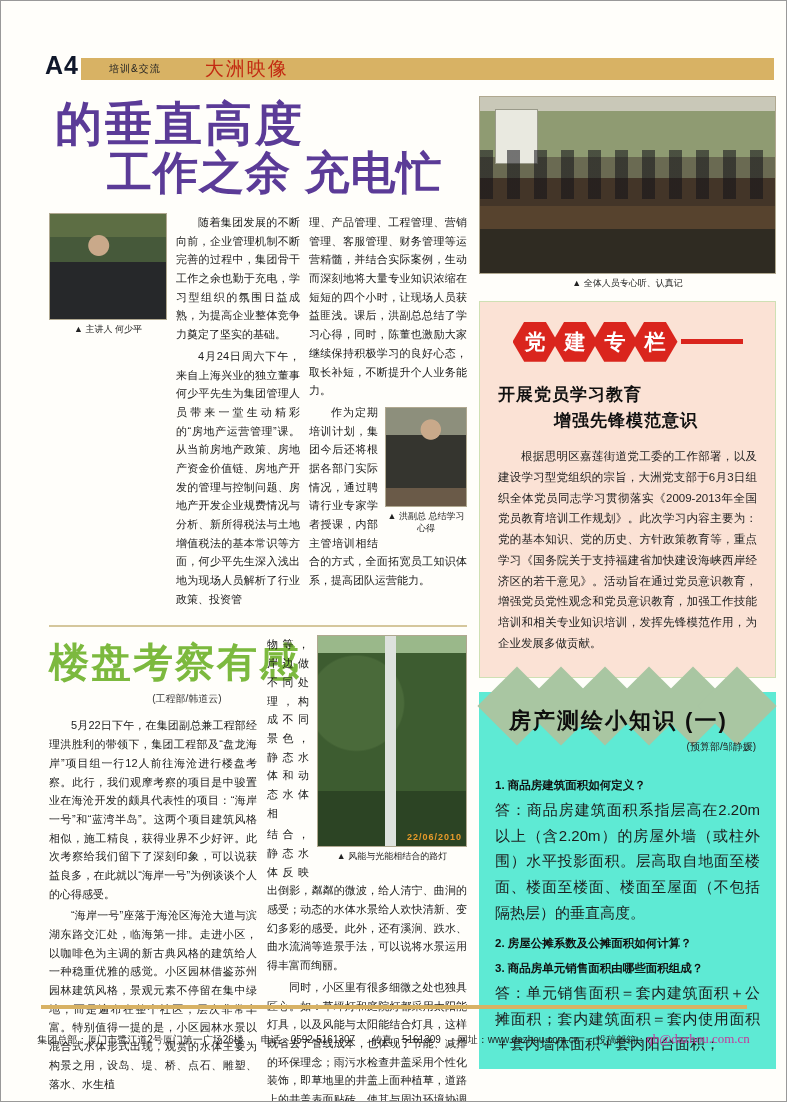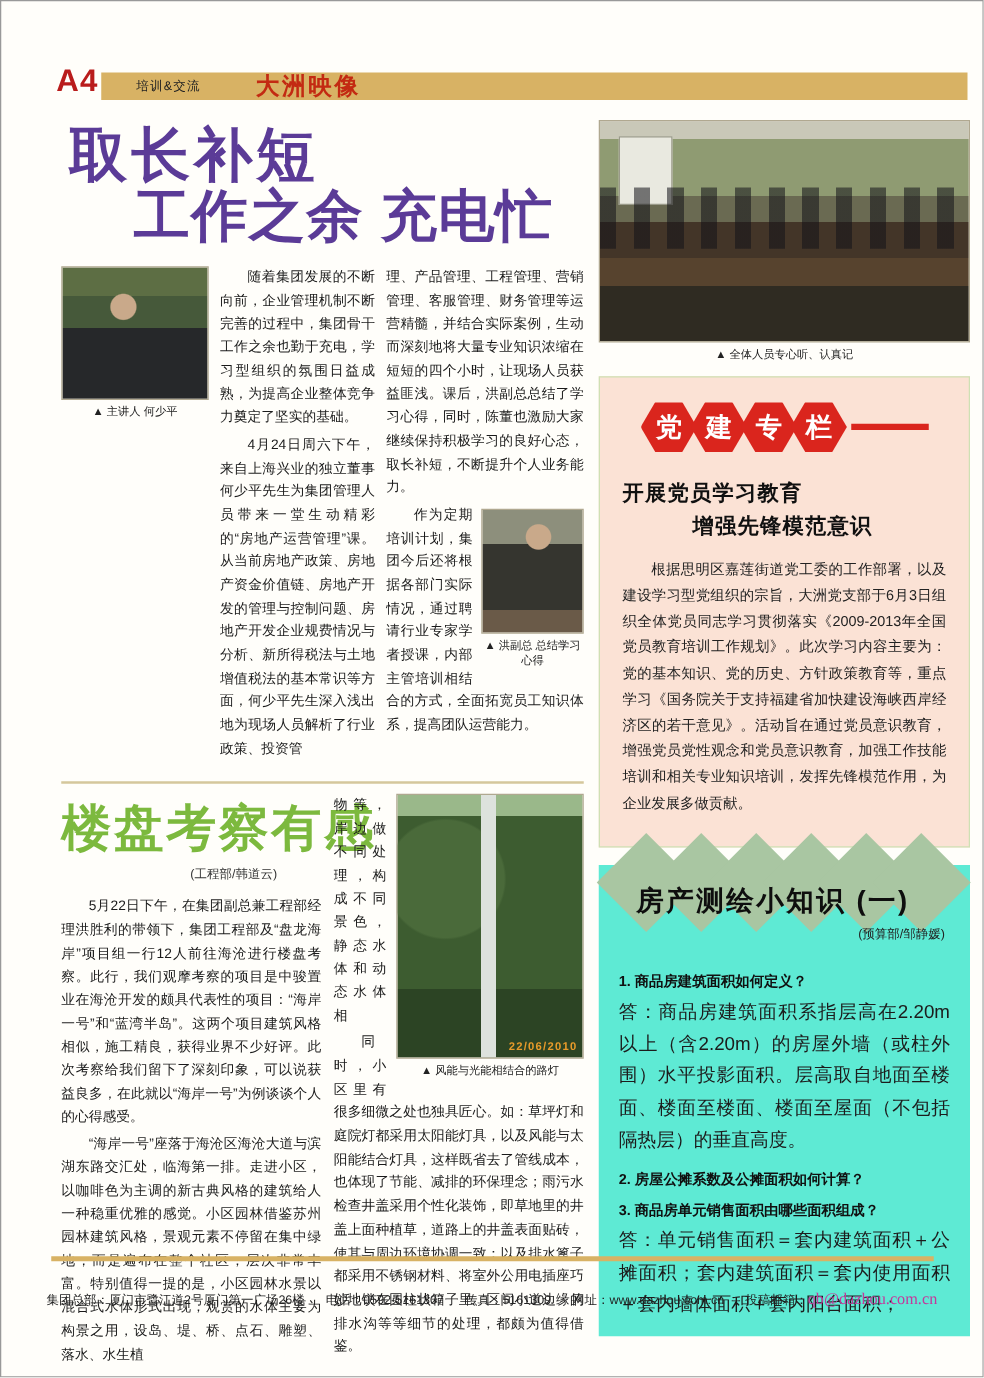--- a/index.html
+++ b/index.html
@@ -1,23 +1,23 @@
 <!DOCTYPE html>
 <html><head>
 <meta charset="utf-8">
 <style>
   html,body{margin:0;padding:0;background:#ffffff;}
   .page{position:relative;width:787px;height:1102px;background:#fffefa;border:1px solid #999;
         box-sizing:border-box;overflow:hidden;font-family:"Liberation Sans","DejaVu Sans",sans-serif;color:#1a1a1a;}
 
   
-  .page-num{position:absolute;left:44px;top:50px;font-size:25px;font-weight:bold;color:#b91c1c;letter-spacing:1px;}
+  .page-num{position:absolute;left:44px;top:50px;font-size:25px;font-weight:bold;color:#0f172a;letter-spacing:1px;}
   .header-bar{position:absolute;left:80px;top:57px;right:12px;height:22px;background:#d8b264;display:flex;align-items:center;}
   .header-section{font-size:10px;color:#222;margin-left:28px;letter-spacing:1px;}
-  .masthead{font-size:19px;font-weight:bold;color:#c32a12;margin-left:44px;letter-spacing:2px;
+  .masthead{font-size:19px;font-weight:normal;color:#c32a12;margin-left:44px;letter-spacing:2px;
             font-family:"Liberation Serif","DejaVu Serif",serif;}
 
   
   .a1-title{position:absolute;left:54px;top:98px;color:#5b3b97;font-weight:bold;line-height:1.06;}
   .a1-title .l1{display:block;font-size:47px;letter-spacing:3px;}
   .a1-title .l2{display:block;font-size:45px;margin-left:52px;letter-spacing:1px;}
 
   
   .left-col{position:absolute;left:48px;top:212px;width:418px;}
   .a1-row{display:flex;gap:9px;}
@@ -93,21 +93,21 @@
 
 <div class="page">
 
   <div class="page-num">A4</div>
   <div class="header-bar">
     <span class="header-section">培训&amp;交流</span>
     <span class="masthead">大洲映像</span>
   </div>
 
   <h1 class="a1-title" style="margin:0;">
-    <span class="l1">取长补短</span>
+    <span class="l1">的垂直高度</span>
     <span class="l2">工作之余 充电忙</span>
   </h1>
 
   <div class="left-col">
 
     <div class="a1-row">
       <div class="a1-photo-col">
         <div class="photo photo-speaker"></div>
         <div class="caption">▲ 主讲人 何少平</div>
       </div>
@@ -137,20 +137,21 @@
 
       </div>
       <div class="a2-col2">
         <div class="float-lamp">
           <div class="photo photo-lamp">
             <span class="timestamp">22/06/2010</span>
           </div>
           <div class="caption">▲ 风能与光能相结合的路灯</div>
         </div>
         <p class="body">物等，岸边做不同处理，构成不同景色，静态水体和动态水体相</p>
+        <p class="body">结合，静态水体反映出倒影，粼粼的微波，给人清宁、曲涧的感受；动态的水体水景给人欢快清新、变幻多彩的感受。此外，还有溪涧、跌水、曲水流淌等造景手法，可以说将水景运用得丰富而绚丽。</p>
         <p class="body indent">同时，小区里有很多细微之处也独具匠心。如：草坪灯和庭院灯都采用太阳能灯具，以及风能与太阳能结合灯具，这样既省去了管线成本，也体现了节能、减排的环保理念；雨污水检查井盖采用个性化装饰，即草地里的井盖上面种植草，道路上的井盖表面贴砖，使其与周边环境协调一致；以及排水篦子都采用不锈钢材料、将室外公用电插座巧妙地锁在圆柱状箱子里、区间小道边缘的排水沟等等细节的处理，都颇为值得借鉴。</p>
 
       </div>
     </div>
   </div>
 
   <div class="right-col">
     <div class="photo photo-meeting"></div>
     <div class="caption">▲ 全体人员专心听、认真记</div>
 

